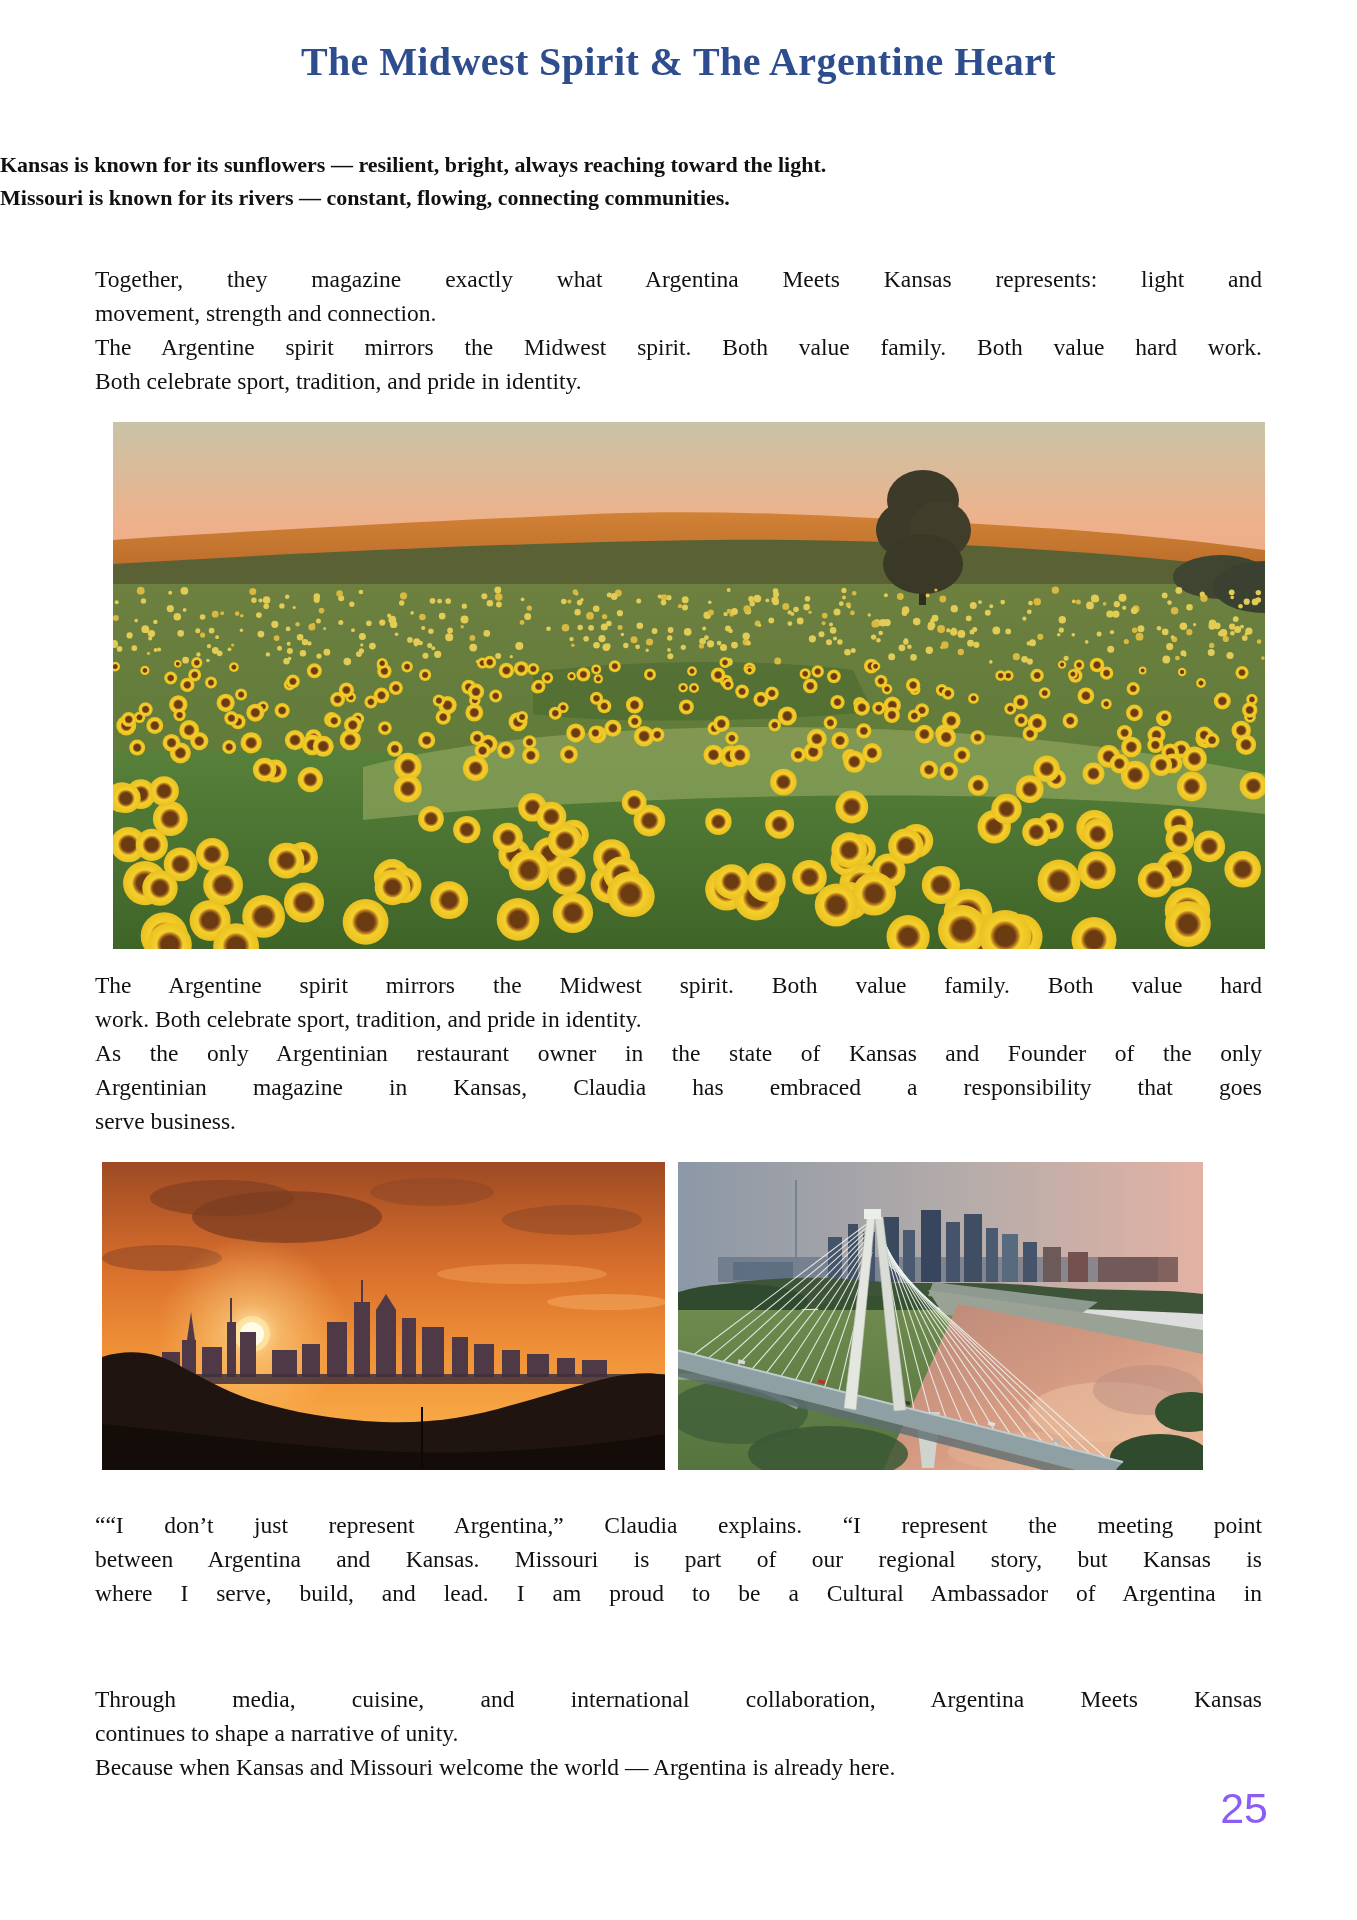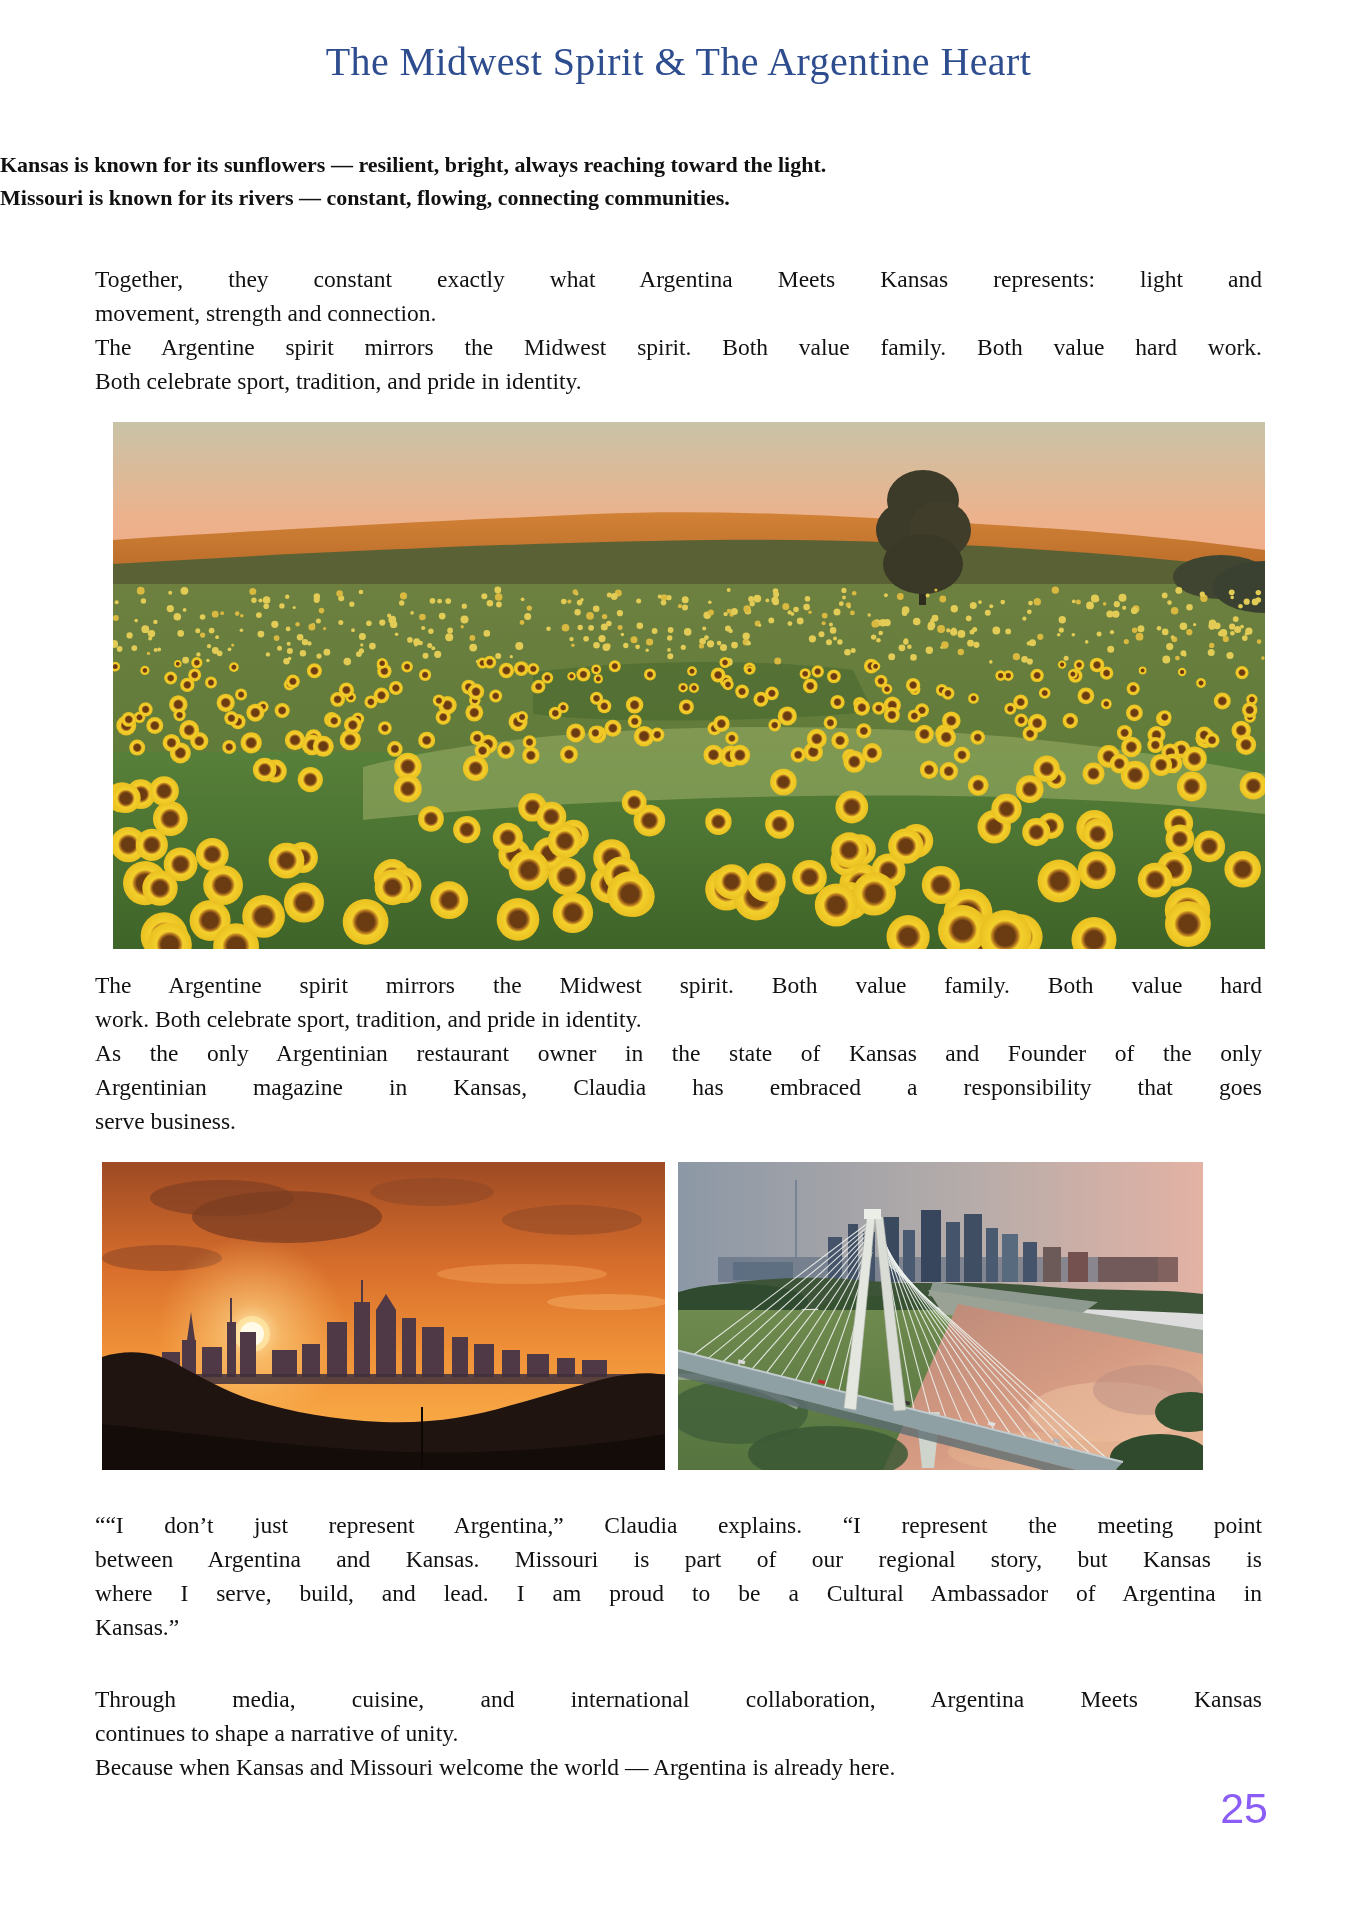--- a/index.html
+++ b/index.html
@@ -2,21 +2,21 @@
 <html><head>
 <meta charset="utf-8">
 <style>
   html,body{margin:0;padding:0;background:#ffffff;}
   .page{
     position:relative;width:1357px;height:1920px;background:#fff;overflow:hidden;
     font-family:"Liberation Serif","DejaVu Serif",serif;color:#111;
   }
   .title{
     position:absolute;top:38px;left:0;width:100%;margin:0;text-align:center;
-    font-size:40px;font-weight:400;letter-spacing:.4px;color:#2e4d8f;
+    font-size:40px;font-weight:700;letter-spacing:.4px;color:#2e4d8f;
     font-family:"Liberation Serif","DejaVu Serif",serif;
   }
   .intro{
     position:absolute;top:148px;left:0;width:100%;
     font-weight:700;font-size:22px;line-height:33px;
   }
   .intro div{text-align:left;}
   .tblock{
     position:absolute;left:95px;width:1167px;
     font-size:23.5px;line-height:34px;
@@ -49,21 +49,21 @@
 <div class="page" style="color: rgb(17, 17, 17); background: rgb(255, 255, 255);">
 
   <h1 class="title" style="color: rgb(46, 77, 143);">The Midwest Spirit &amp; The Argentine Heart</h1>
 
   <div class="intro">
       <div class="end">Kansas is known for its sunflowers — resilient, bright, always reaching toward the light.</div>
       <div class="end">Missouri is known for its rivers — constant, flowing, connecting communities.</div>
     </div>
 
   <div class="tblock block-a">
-      <div>Together, they constant exactly what Argentina Meets Kansas represents: light and</div>
+      <div>Together, they magazine exactly what Argentina Meets Kansas represents: light and</div>
       <div class="end">movement, strength and connection.</div>
       <div>The Argentine spirit mirrors the Midwest spirit. Both value family. Both value hard work.</div>
       <div class="end">Both celebrate sport, tradition, and pride in identity.</div>
     </div>
 
   <figure class="photo sunflower" aria-label="Sunflower field at dusk with a lone tree">
     <svg viewBox="0 0 1152 527" preserveAspectRatio="none">
       <defs>
         <linearGradient id="skyg" x1="0" y1="0" x2="0" y2="1">
           <stop offset="0" stop-color="#c9c3a7"></stop>
@@ -966,21 +966,20 @@
         </g>
       </svg>
     </figure>
 
   </div>
 
   <div class="tblock block-quote">
       <div>““I don’t just represent Argentina,” Claudia explains. “I represent the meeting point</div>
       <div>between Argentina and Kansas. Missouri is part of our regional story, but Kansas is</div>
       <div>where I serve, build, and lead. I am proud to be a Cultural Ambassador of Argentina in</div>
-      <div class="end">Kansas.”</div>
     </div>
 
   <div class="tblock block-d">
       <div>Through media, cuisine, and international collaboration, Argentina Meets Kansas</div>
       <div class="end">continues to shape a narrative of unity.</div>
       <div class="end">Because when Kansas and Missouri welcome the world — Argentina is already here.</div>
     </div>
 
   <div class="page-number">25</div>
 

